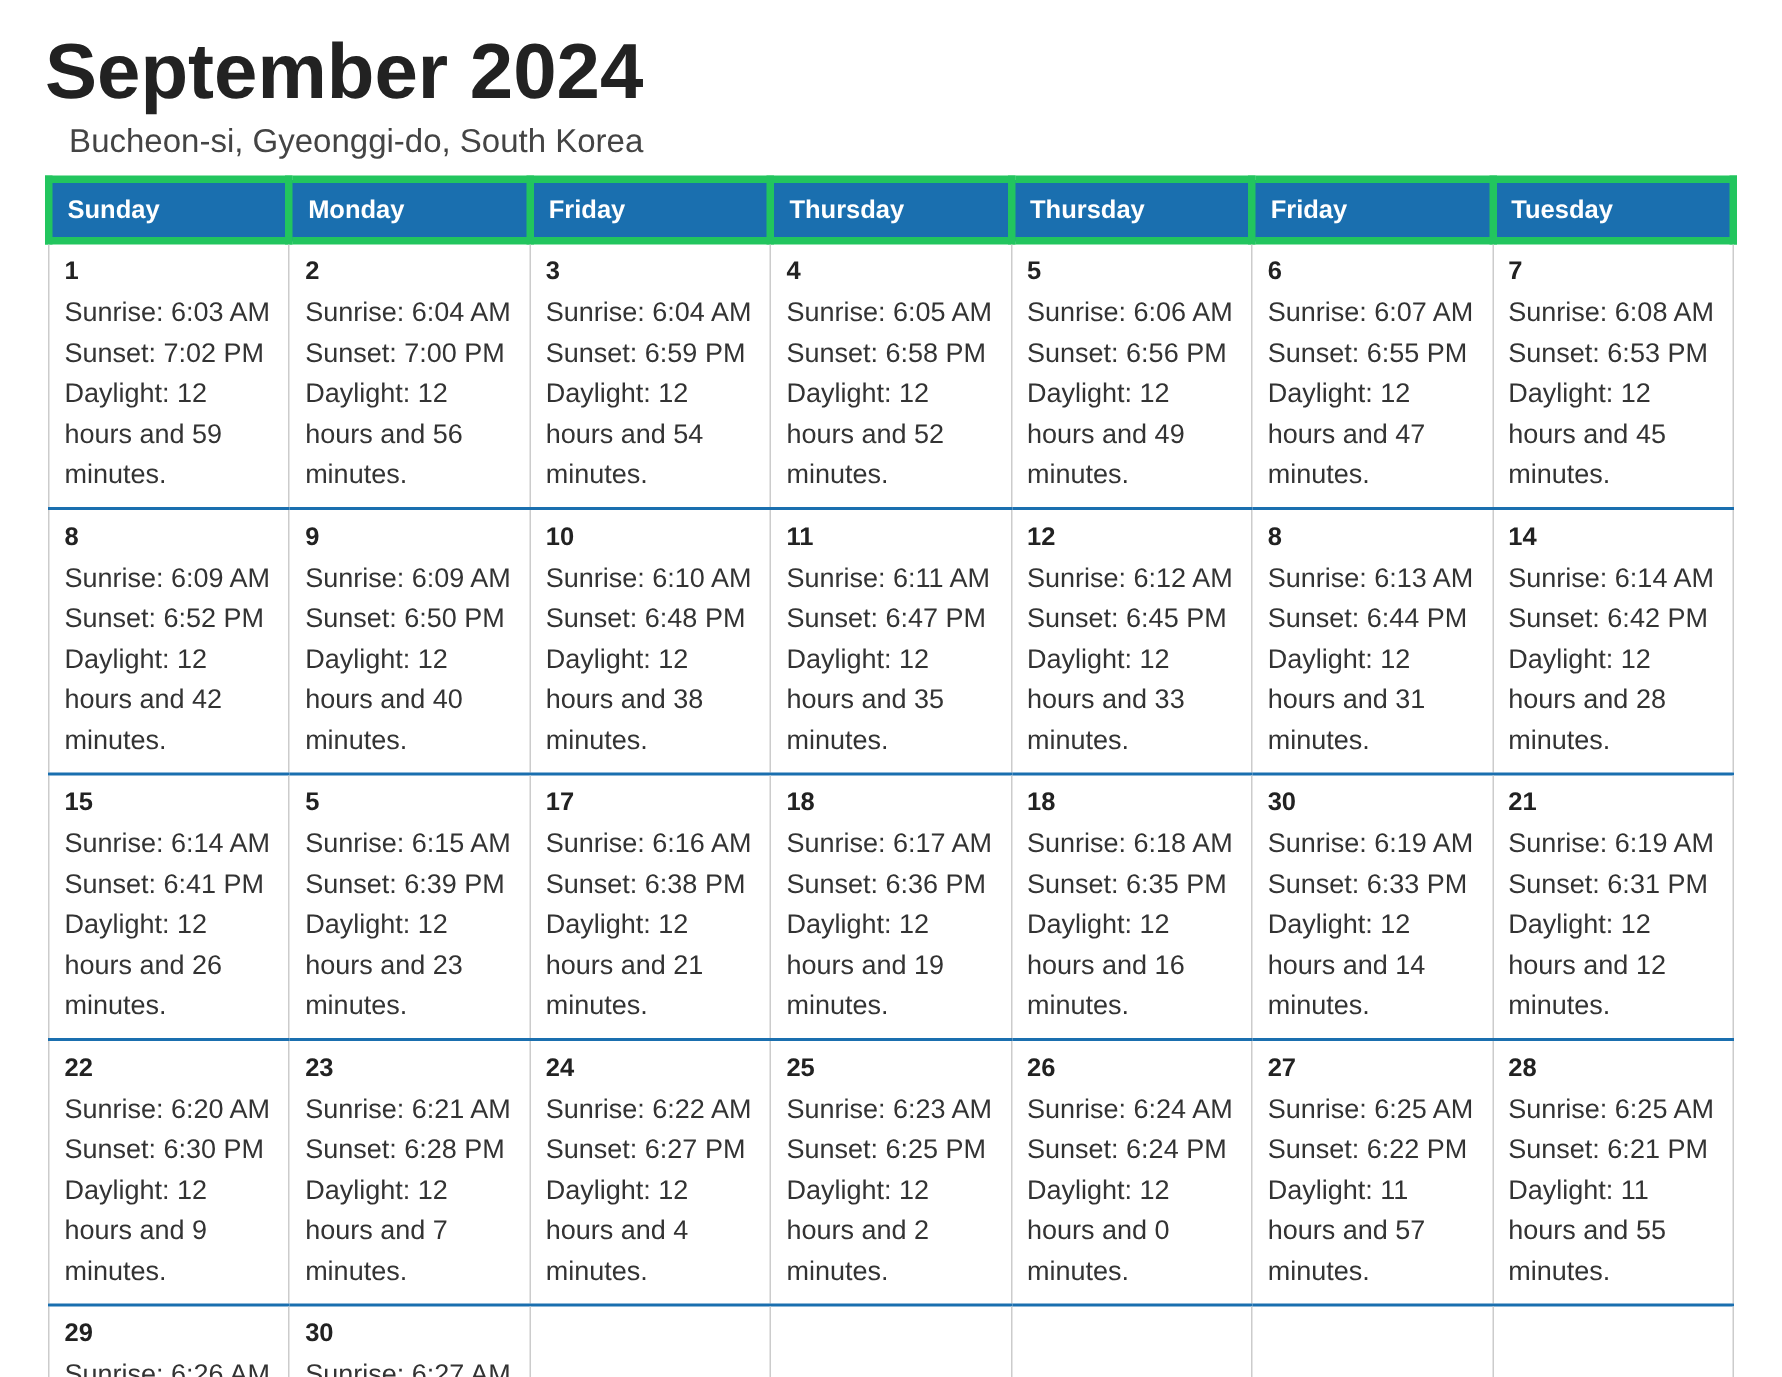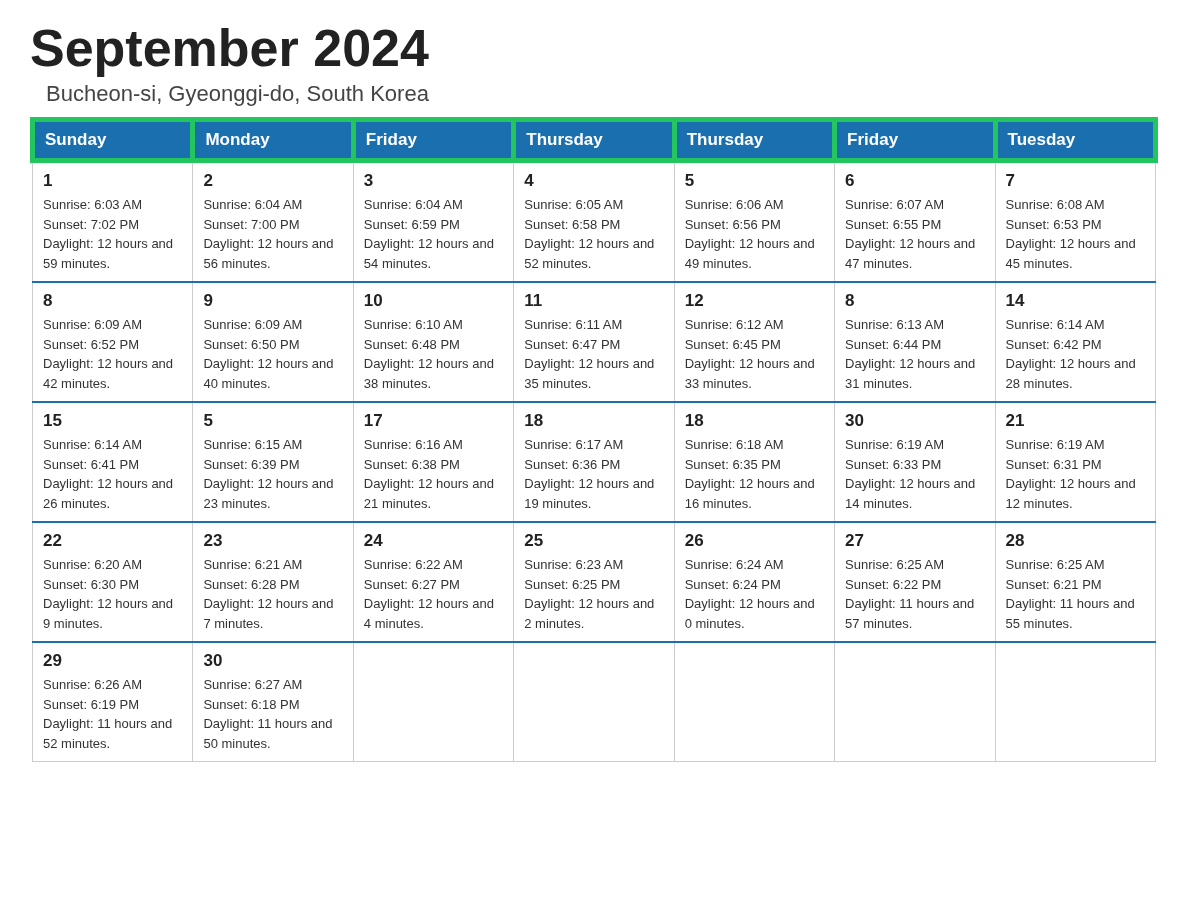--- a/index.html
+++ b/index.html
@@ -76,21 +76,21 @@
       color: #333;
     }
     .day-number {
       font-size: 17px;
       font-weight: bold;
       color: #222;
       display: block;
       margin-bottom: 4px;
     }
     .day-info {
-      font-size: 13px;
+      font-size: 18px;
       color: #333;
       line-height: 1.5;
     }
     .empty-cell {
       background: #fff;
     }
     tr.week-row td {
       border-top: 2px solid #1a6faf;
     }
   </style>

